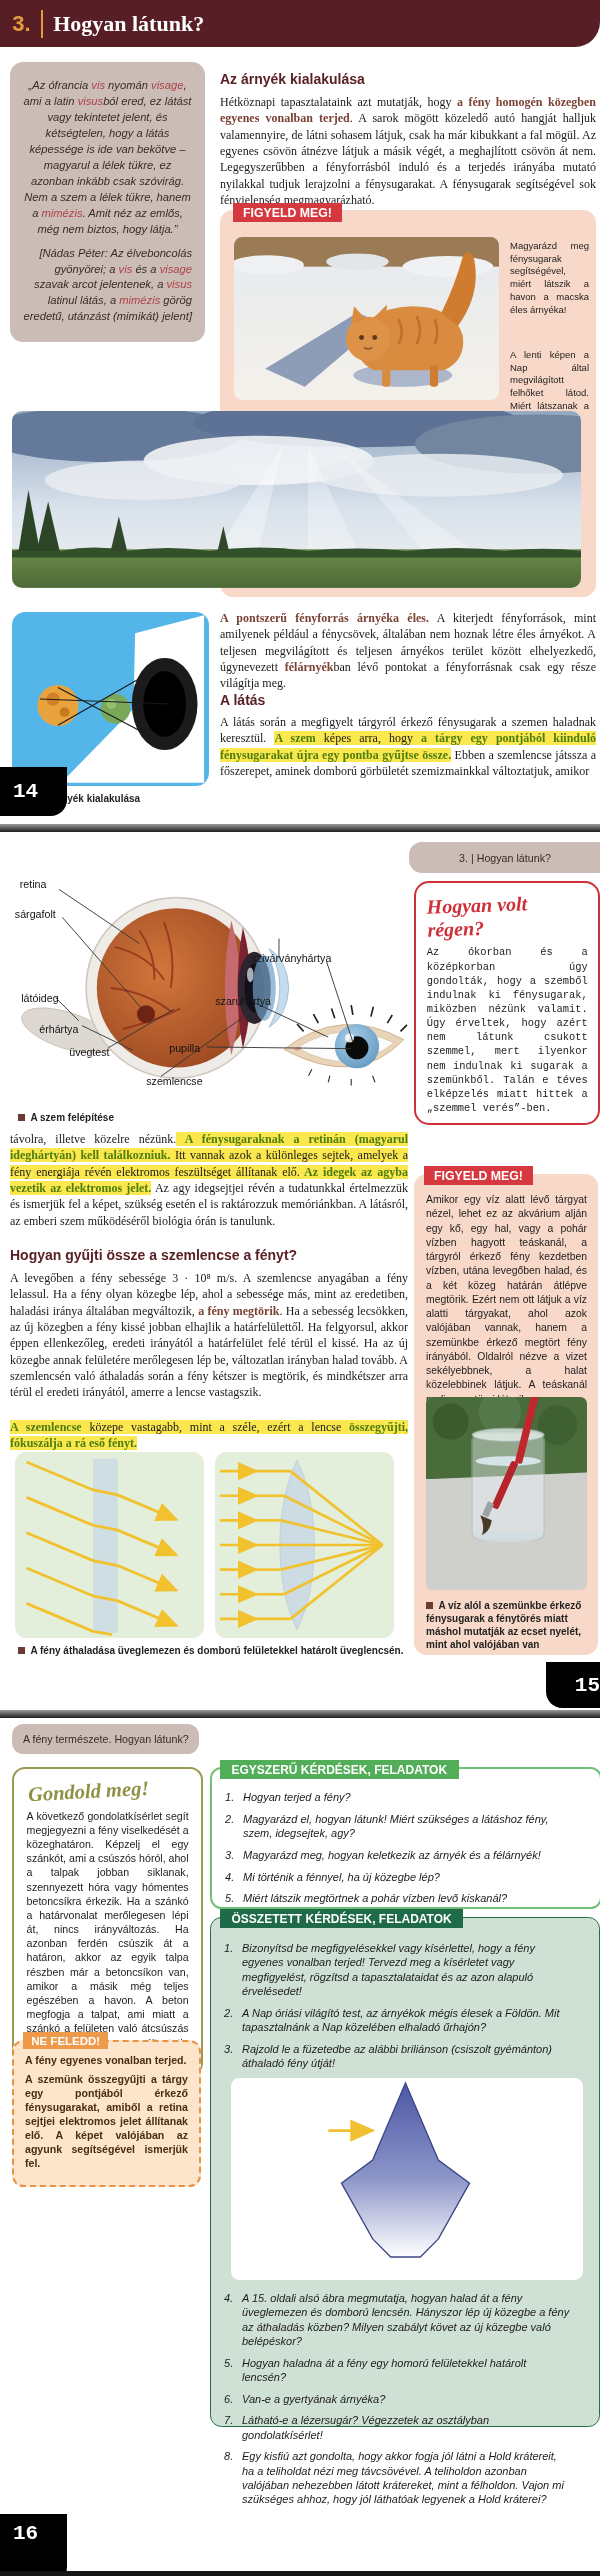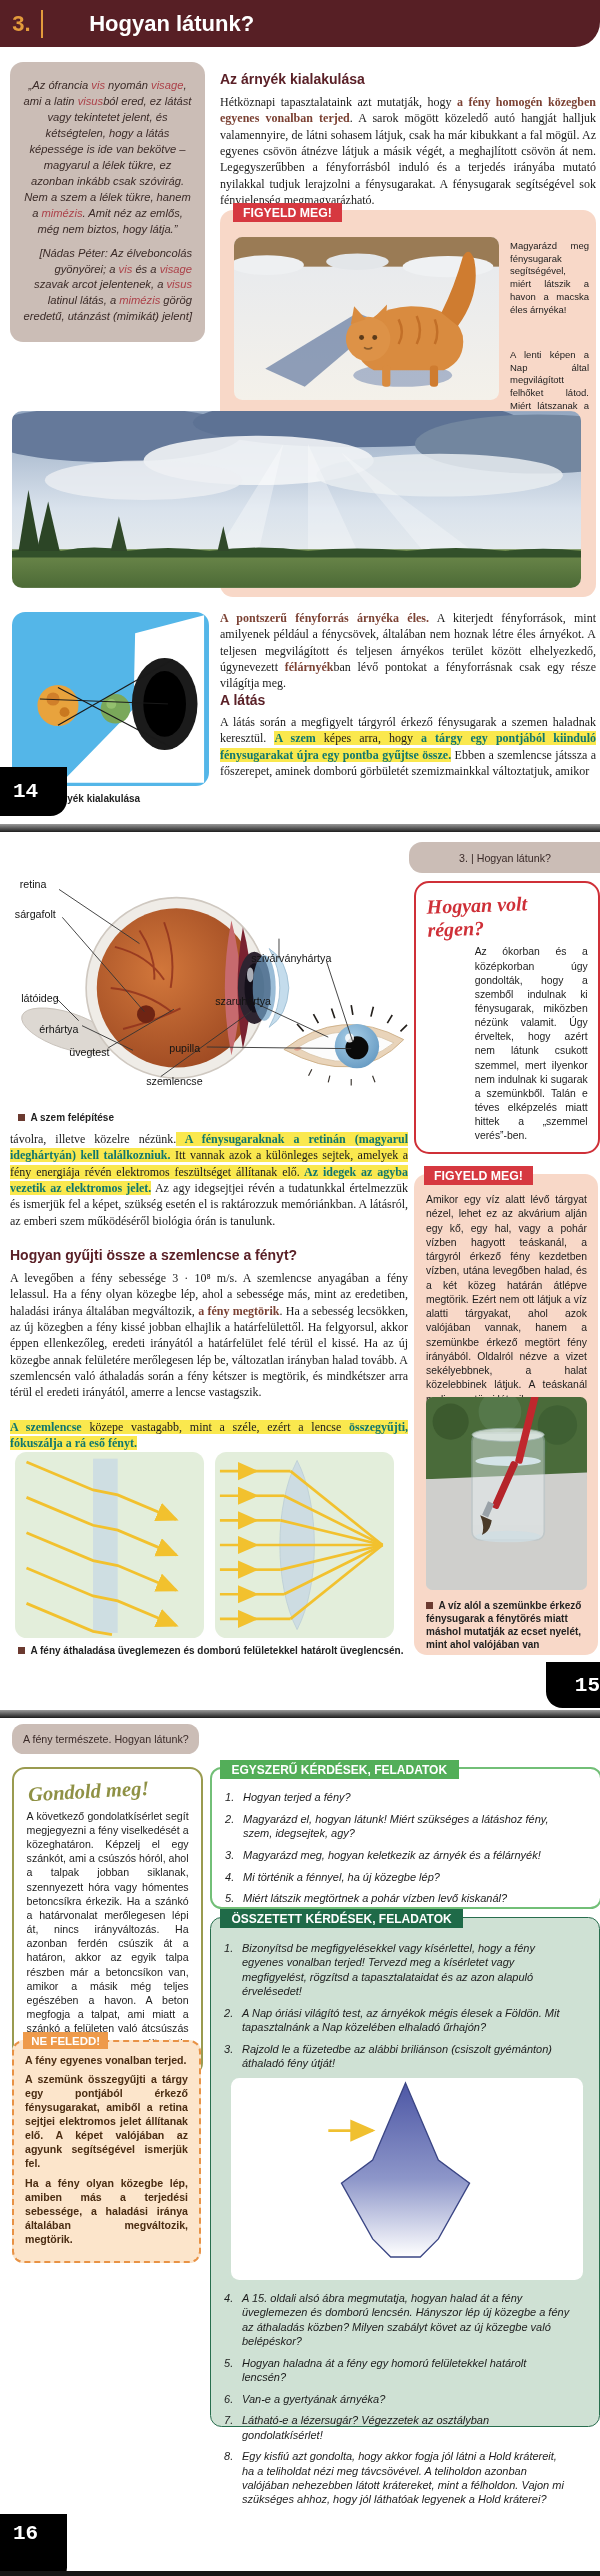--- a/index.html
+++ b/index.html
@@ -7,44 +7,44 @@
          font-family:"Liberation Serif",serif;color:#1a1a1a;}
   .abs{position:absolute;}
   
   .serif-p{font-size:12px;line-height:1.36;text-align:justify;}
   .h2{font-family:"Liberation Sans",sans-serif;font-weight:bold;font-size:14px;color:#5a2027;}
   .cap{font-family:"Liberation Sans",sans-serif;font-weight:bold;font-size:10px;color:#222;line-height:1.3;}
   .capsq{display:inline-block;width:7.4px;height:7.4px;background:#6b3a30;margin-right:5px;}
   .p-n{}
   .p-b{font-weight:bold;color:#7b4133;}
   .p-hl{background:#fae84e;}
-  .p-hlb{background:#fae84e;font-weight:bold;color:#0f766e;}
+  .p-hlb{background:#fae84e;font-weight:bold;color:#4d7c0f;}
   .p-r{color:#ac4149;}
   
   .chap-head{background:#571f25;border-radius:0 0 25px 0;display:flex;align-items:center;}
   .chap-num{font-family:"Liberation Sans",sans-serif;font-weight:bold;font-size:22px;color:#e39b3c;margin-left:12.3px;}
   .chap-bar{width:2.5px;height:28px;background:#e39b3c;margin:0 10px 0 10px;}
-  .chap-title{font-family:Liberation Sans, sans-serif;font-weight:bold;font-size:22px;color:#ffffff;margin-left:36px;}
+  .chap-title{font-family:Liberation Serif, serif;font-weight:bold;font-size:22px;color:#ffffff;}
   .page-tab{background:#000000;color:#fff;font-family:Liberation Mono, monospace;font-weight:bold;
             font-size:21px;display:flex;align-items:center;}
   .crumb-tab{background:#cbbdb6;color:#3a2a28;font-family:"Liberation Sans",sans-serif;font-size:10.7px;
              display:flex;align-items:center;justify-content:center;}
   .sep{background:linear-gradient(#9a9a9a,#1d1d1d);}
   
   .quote-box{background:#cbbdb6;border-radius:13px;font-family:"Liberation Sans",sans-serif;
              font-style:italic;font-size:11.2px;line-height:1.42;color:#3b2b28;text-align:center;padding:16.4px 13px;}
   .quote-attr{text-align:right;margin-top:8.2px;}
   .pink-box{background:#f8d8c8;border-radius:13px;}
   .red-label{background:#d63840;color:#fff;font-family:"Liberation Sans",sans-serif;font-weight:bold;
              font-size:12.3px;padding:2.5px 10px;display:inline-block;}
   .sans-side{font-family:"Liberation Sans",sans-serif;font-size:9.5px;line-height:1.34;text-align:justify;color:#1c1c1c;}
   .regen-box{background:#fff;border:2.5px solid #cf3038;border-radius:15px;padding:8.2px 10.7px;}
   .regen-title{font-family:"Liberation Serif",serif;font-style:italic;font-weight:bold;font-size:20px;color:#cf3038;
                transform:rotate(-2deg);margin:1.6px 0 6.6px 0;}
-  .regen-body{font-family:Liberation Sans, sans-serif;font-size:10.4px;line-height:1.36;text-align:justify;color:#1c1c1c;margin-left:48px;}
+  .regen-body{font-family:Liberation Mono, monospace;font-size:10.4px;line-height:1.36;text-align:justify;color:#1c1c1c;}
   .green-panel{background:#e3eedb;border-radius:11.5px;}
   .gondold-box{background:#fff;border:2.1px solid #9a9b50;border-radius:13px;padding:10px 12.3px;}
   .gondold-title{font-family:"Liberation Serif",serif;font-style:italic;font-weight:bold;font-size:20.5px;color:#8f9145;
                  transform:rotate(-3deg);margin:0 0 6.6px 1.6px;}
   .gondold-body{font-family:"Liberation Sans",sans-serif;font-size:10.6px;line-height:1.34;text-align:justify;color:#1c1c1c;}
   .nf-box{background:#fce5cb;border:2.5px dashed #e89245;border-radius:11.5px;padding:11.5px 10.7px 8.2px 10.7px;}
   .nf-label{background:#ee9a4a;color:#fff;font-family:"Liberation Sans",sans-serif;font-weight:bold;
             font-size:11.5px;padding:2.5px 8.2px;display:inline-block;}
   .nf-item{font-family:"Liberation Sans",sans-serif;font-weight:bold;font-size:10.6px;line-height:1.32;
            text-align:justify;color:#4a2c12;margin-bottom:5.8px;}
@@ -341,21 +341,20 @@
   </div>
 
   <div class="abs gondold-box" style="left:12.3px;top:1767px;width:162px;">
     <div class="gondold-title">Gondold meg!</div>
     <div class="gondold-body">A következő gondolatkísérlet segít megjegyezni a fény viselkedését a közeghatáron. Képzelj el egy szánkót, ami a csúszós hóról, ahol a talpak jobban siklanak, szennyezett hóra vagy hómentes betoncsíkra érkezik. Ha a szánkó a határvonalat merőlegesen lépi át, nincs irányváltozás. Ha azonban ferdén csúszik át a határon, akkor az egyik talpa részben már a betoncsíkon van, amikor a másik még teljes egészében a havon. A beton megfogja a talpat, ami miatt a szánkó a felületen való átcsúszás során kissé megváltoztatja haladási irányát.</div>
   </div>
 
   <div class="abs nf-box" style="left:12.3px;top:2040px;width:163px;">
     <div class="nf-item">A fény egyenes vonalban terjed.</div>
     <div class="nf-item">A szemünk összegyűjti a tárgy egy pontjából érkező fénysugarakat, amiből a retina sejtjei elektromos jelet állítanak elő. A képet valójában az agyunk segítségével ismerjük fel.</div>
-    <div class="nf-item">Ha a fény olyan közegbe lép, amiben más a terjedési sebessége, a haladási iránya általában megváltozik, megtörik.</div>
   </div>
   <div class="abs nf-label" style="left:23px;top:2032px;">NE FELEDD!</div>
 
   <div class="abs q-box-light" style="left:210px;top:1767px;width:388px;height:138px;">
     <ol class="qlist" style="margin-top:21.4px;">
         <li>Hogyan terjed a fény?</li>
         <li>Magyarázd el, hogyan látunk! Miért szükséges a látáshoz fény, szem, idegsejtek, agy?</li>
         <li>Magyarázd meg, hogyan keletkezik az árnyék és a félárnyék!</li>
         <li>Mi történik a fénnyel, ha új közegbe lép?</li>
         <li>Miért látszik megtörtnek a pohár vízben levő kiskanál?</li>

